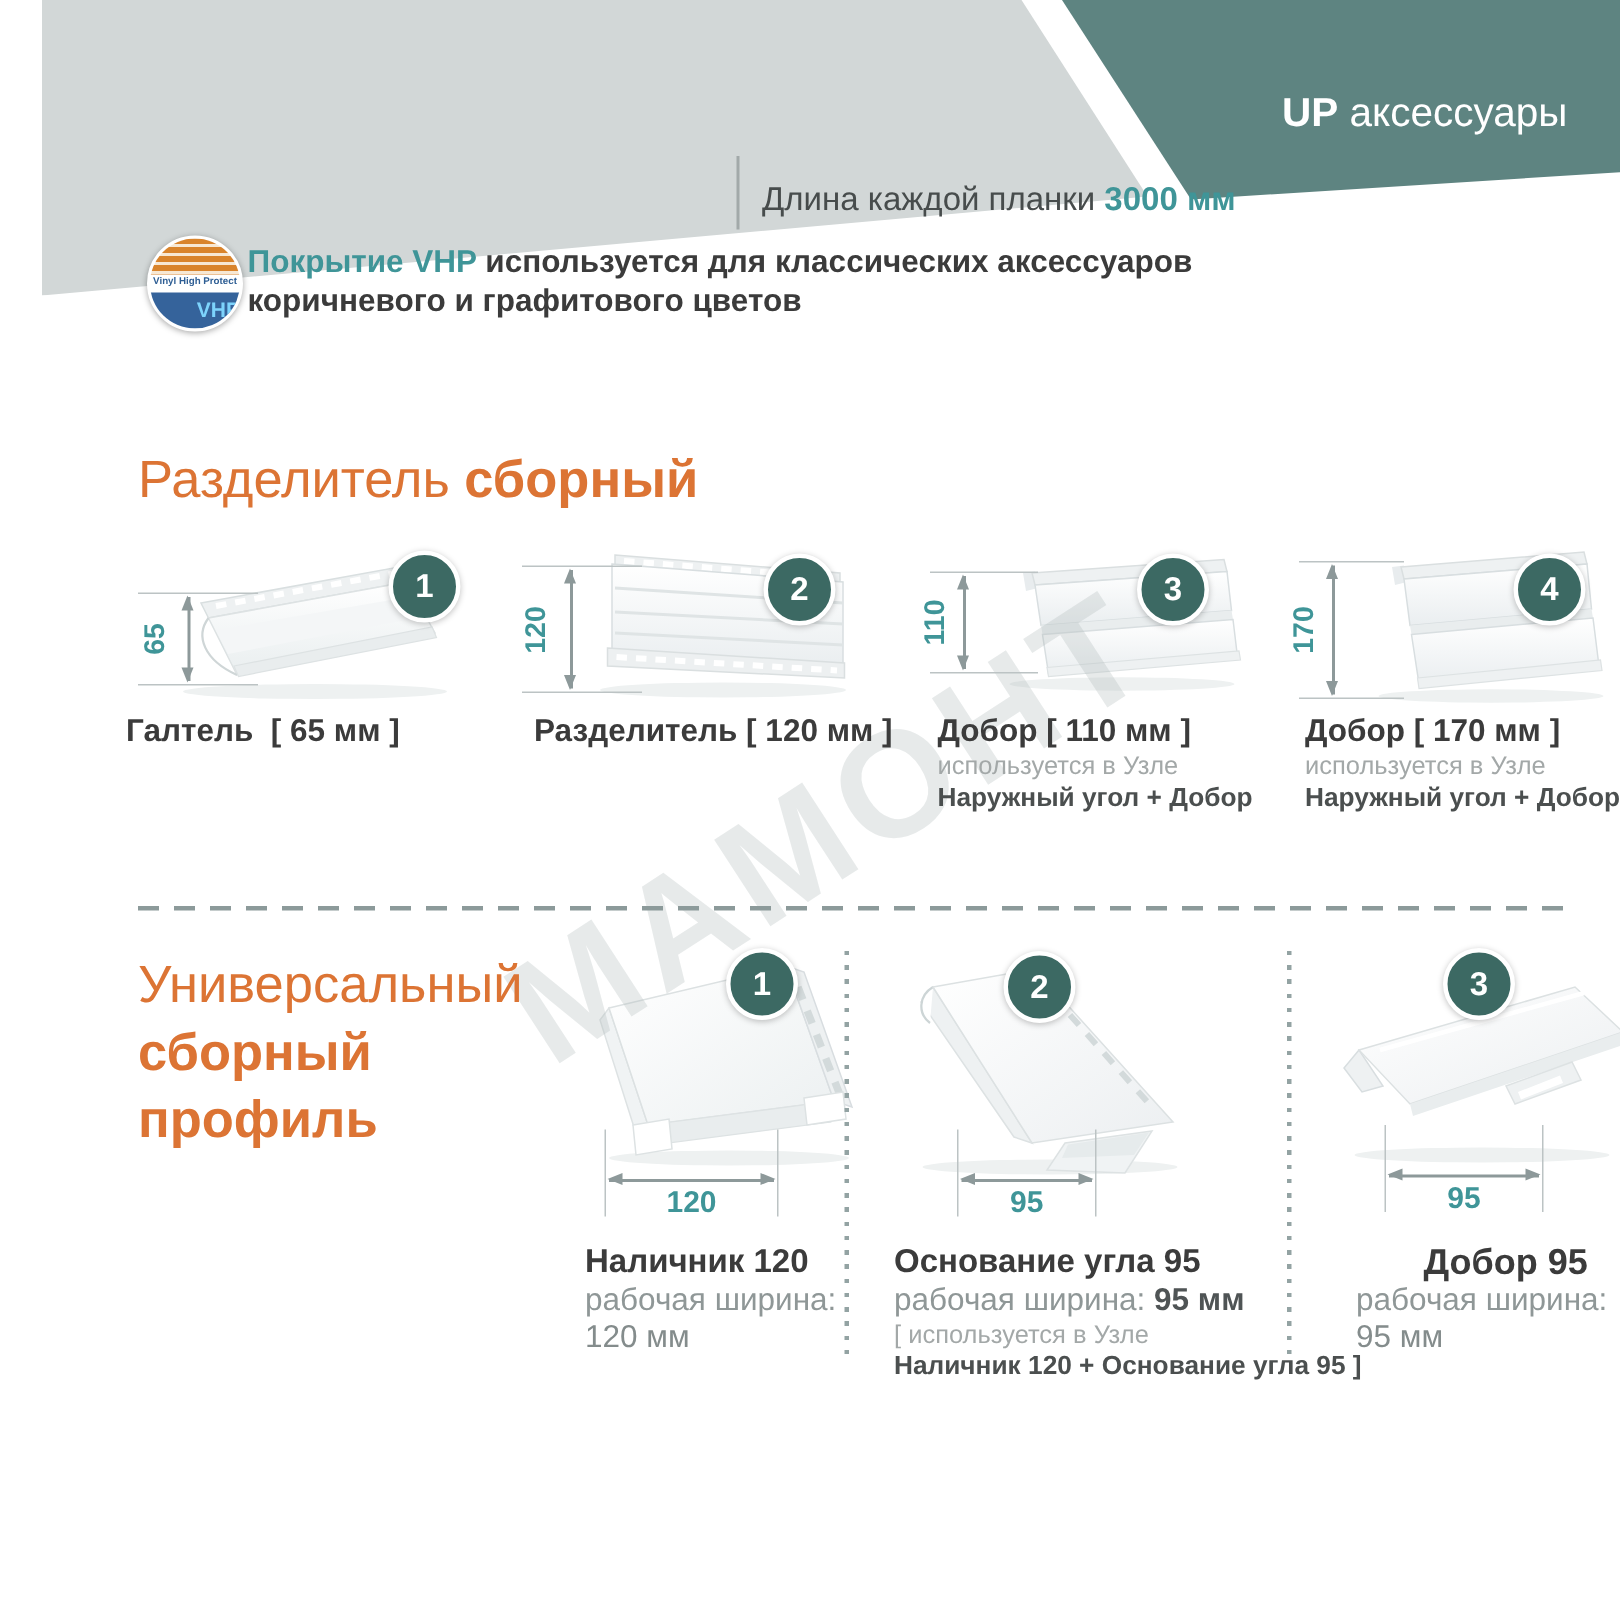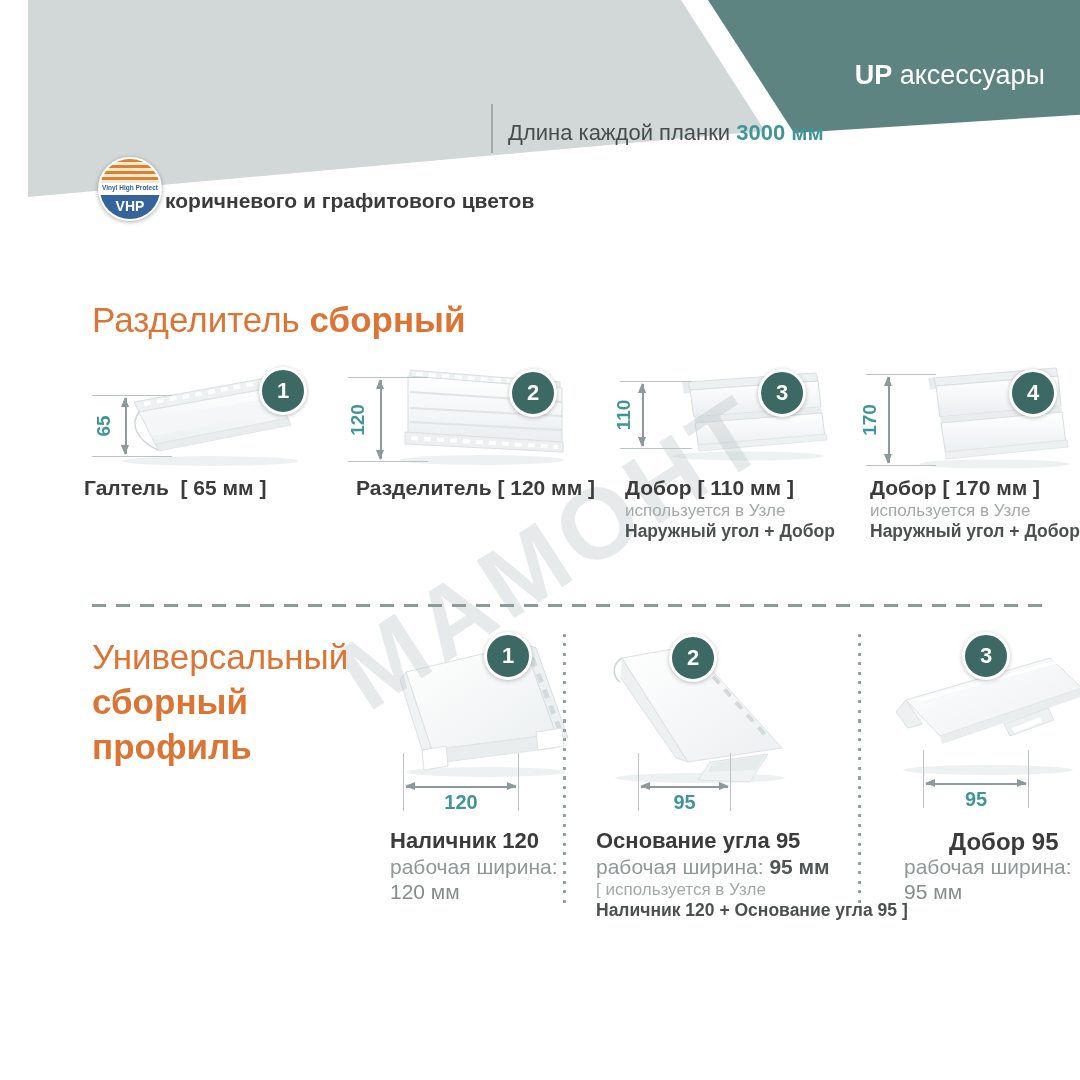--- a/index.html
+++ b/index.html
@@ -19,22 +19,22 @@
   .title-divider{position:absolute;left:463px;top:104px;width:2px;height:49px;background:#a2a9a9;z-index:2;}
   .length-note{position:absolute;left:480px;top:120px;font-size:22px;color:#474c4c;z-index:2;}
   .length-note .val{color:#3f9598;font-weight:700;}
 
   
   .vhp-logo{position:absolute;left:70px;top:157px;width:60px;height:60px;border-radius:50%;
             background:#fff;border:2px solid #fff;box-shadow:0 1px 4px rgba(0,0,0,.35);overflow:hidden;z-index:2;}
   .vhp-stripes{position:absolute;left:0;top:0;right:0;height:24px;
             background:repeating-linear-gradient(180deg,#d9842c 0 3.5px,#f7e8d4 3.5px 6px);}
   .vhp-small{position:absolute;left:0;right:0;top:25px;text-align:center;font-size:6.5px;font-weight:700;color:#2e5e94;}
-  .vhp-band{position:absolute;left:0;right:0;bottom:0;height:24px;background:#35639b;color:#ffffff;
-            text-align:center;font-size:14px;font-weight:700;line-height:22px;}
+  .vhp-band{position:absolute;left:0;right:0;bottom:0;height:24px;background:#35639b;color:#7dd3fc;
+            text-align:right;font-size:14px;font-weight:700;line-height:22px;}
   .vhp-text{position:absolute;left:137px;font-size:21px;font-weight:700;color:#3b3b3b;z-index:2;}
   .vhp-text .lead{color:#3f9598;}
 
   
   .watermark{position:absolute;left:525px;top:552px;transform:translate(-50%,-50%) rotate(-33deg);
              font-size:100px;font-weight:700;letter-spacing:6px;color:rgba(176,184,184,0.30);
              z-index:1;white-space:nowrap;}
 
   
   .sec1-title{position:absolute;left:64px;top:300px;font-size:35px;color:#dc7434;z-index:2;}
@@ -91,20 +91,21 @@
   <div class="banner-text"><b>UP</b> <span>аксессуары</span></div>
 
   <div class="title-divider"></div>
   <div class="length-note"><span>Длина каждой планки </span><span class="val">3000 мм</span></div>
 
   <div class="vhp-logo">
     <div class="vhp-stripes"></div>
     <div class="vhp-small">Vinyl High Protect</div>
     <div class="vhp-band">VHP</div>
   </div>
+  <div class="vhp-text" style="top:163px;"><span class="lead">Покрытие VHP </span><span>используется для классических аксессуаров</span></div>
   <div class="vhp-text" style="top:189px;">коричневого и графитового цветов</div>
 
   <div class="watermark">МАМОНТ</div>
 
   <div class="sec1-title"><span>Разделитель </span><span class="bold">сборный</span></div>
 
   <svg class="psvg" style="left:70px;top:358px;" width="210" height="115" viewBox="0 0 210 115">
     <defs>
         <linearGradient id="g1" x1="0" y1="0" x2="0" y2="1">
           <stop offset="0" stop-color="#ffffff"></stop>

